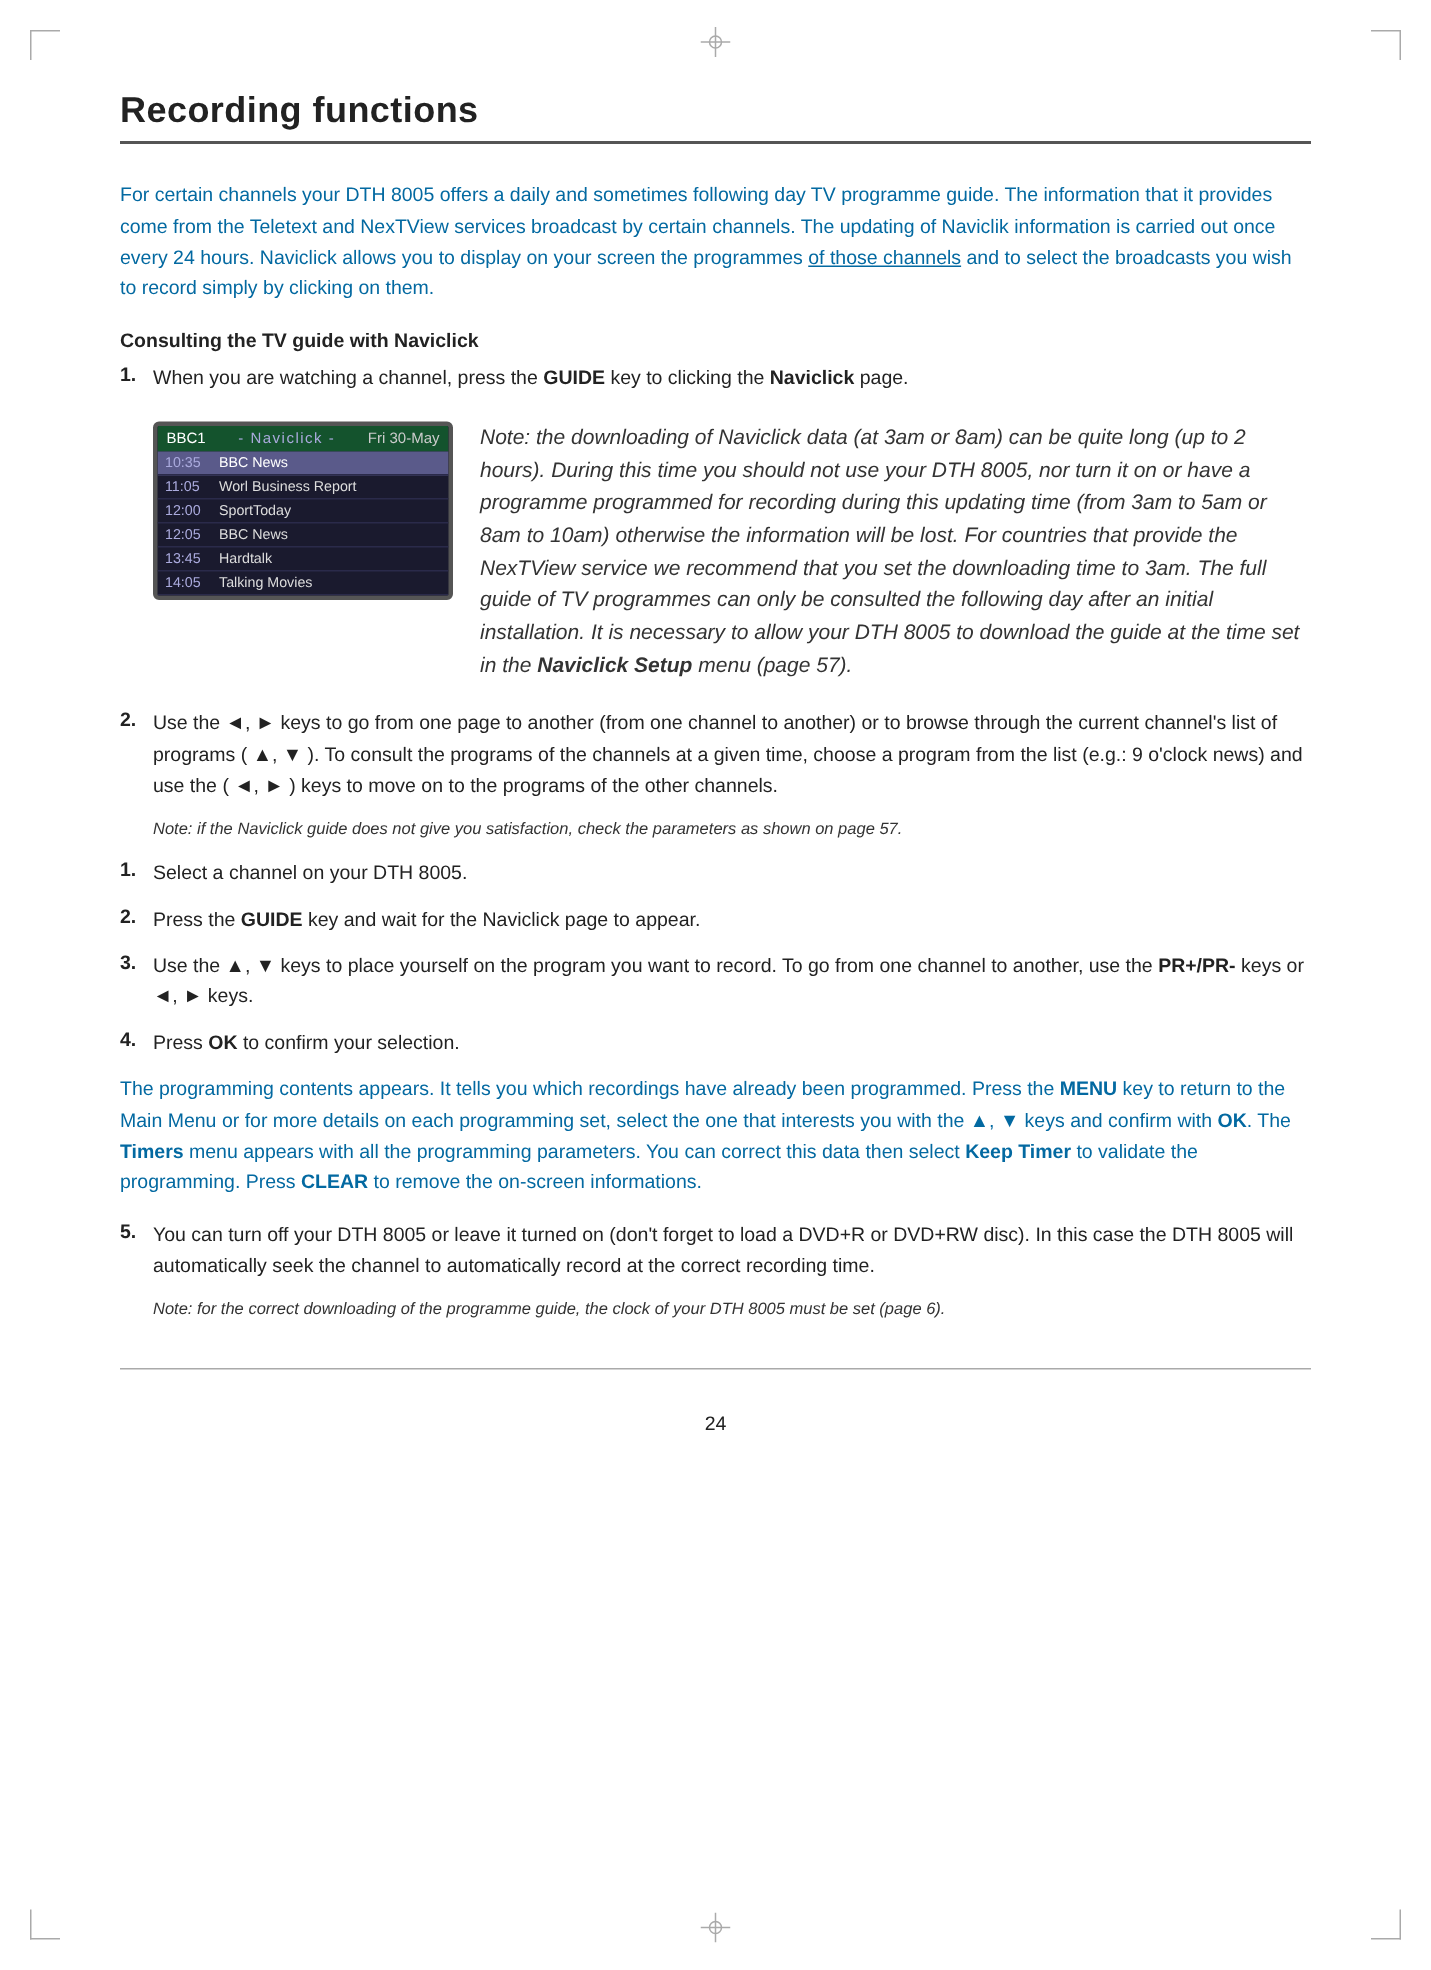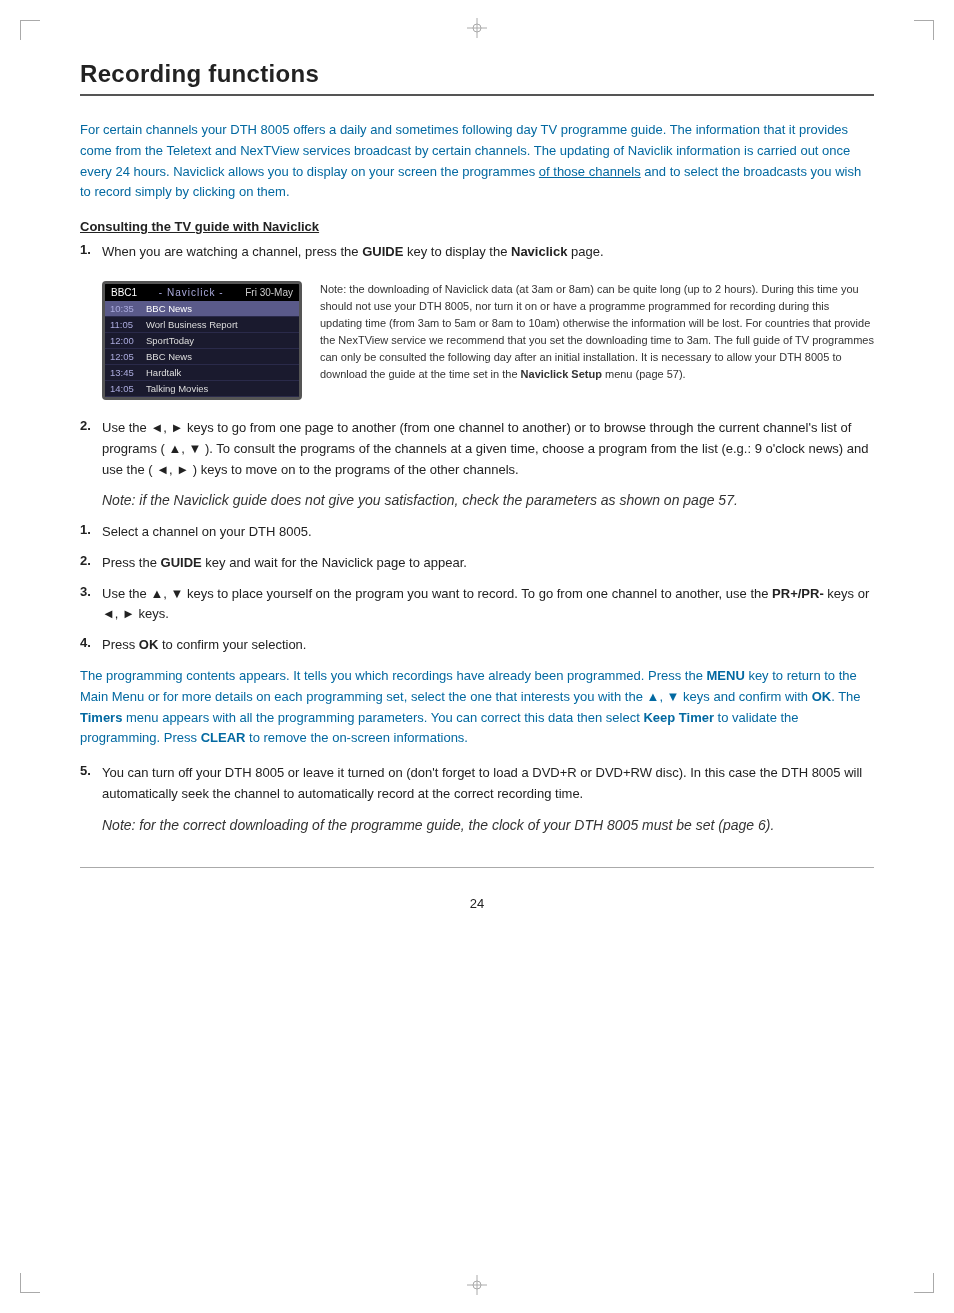--- a/index.html
+++ b/index.html
@@ -75,21 +75,20 @@
 
     .underline { text-decoration: underline; }
     .bold { font-weight: bold; }
 
     
     .sub-heading {
       font-size: 13px;
       font-weight: bold;
       margin-bottom: 8px;
       margin-top: 16px;
-      text-decoration: underline;
     }
 
     
     .numbered-item {
       display: flex;
       margin-bottom: 10px;
     }
     .numbered-item .num {
       font-weight: bold;
       min-width: 22px;
@@ -113,21 +112,21 @@
     .tv-screen {
       width: 200px;
       min-width: 200px;
       background: #1a1a2e;
       border: 3px solid #555;
       border-radius: 4px;
       overflow: hidden;
       font-family: Arial, sans-serif;
     }
     .tv-header {
-      background: #000000;
+      background: #14532d;
       color: #ccc;
       font-size: 10px;
       padding: 3px 6px;
       display: flex;
       justify-content: space-between;
       align-items: center;
     }
     .tv-header .channel-name { color: #fff; font-size: 10px; }
     .tv-header .nav-title { color: #aad; font-size: 10px; letter-spacing: 1px; }
     .tv-header .date { color: #ccc; font-size: 10px; }
@@ -139,28 +138,29 @@
       color: #ddd;
       border-bottom: 1px solid #2a2a4a;
     }
     .tv-row:first-of-type { background: #3a3a5a; }
     .tv-row.selected { background: #5a5a8a; color: #fff; }
     .tv-time { min-width: 36px; color: #aad; }
     .tv-prog { }
 
     
     .note-text {
-      font-size: 11px;
+      font-size: 14px;
+      font-style: italic;
       line-height: 1.55;
       color: #333;
       flex: 1;
     }
 
     .note-small {
-      font-size: 14px;
+      font-size: 11px;
       font-style: italic;
       color: #333;
       line-height: 1.55;
       margin: 4px 0 10px 22px;
     }
 
     
     .page-number {
       text-align: center;
       font-size: 13px;
@@ -201,21 +201,21 @@
 
   <p class="body-text">
     <span>For certain channels your DTH 8005 offers a daily and sometimes following day TV programme guide. The information that it provides come from the Teletext and NexTView services broadcast by certain channels. The updating of Naviclik information is carried out once every 24 hours. Naviclick allows you to display on your screen the programmes </span><span class="underline">of those channels</span><span> and to select the broadcasts you wish to record simply by clicking on them.</span>
   </p>
 
   <p class="sub-heading">Consulting the TV guide with Naviclick</p>
 
   <div class="numbered-item">
     <span class="num">1.</span>
     <span class="content">
-      <span>When you are watching a channel, press the </span><span class="bold">GUIDE</span><span> key to display the </span><span class="bold">Naviclick</span><span> page.</span>
+      <span>When you are watching a channel, press the </span><span class="bold">GUIDE</span><span> key to clicking the </span><span class="bold">Naviclick</span><span> page.</span>
     </span>
   </div>
 
   <div class="nav-block">
 
     <div class="tv-screen">
       <div class="tv-header">
         <span class="channel-name">BBC1</span>
         <span class="nav-title">- Naviclick -</span>
         <span class="date">Fri 30-May</span>

